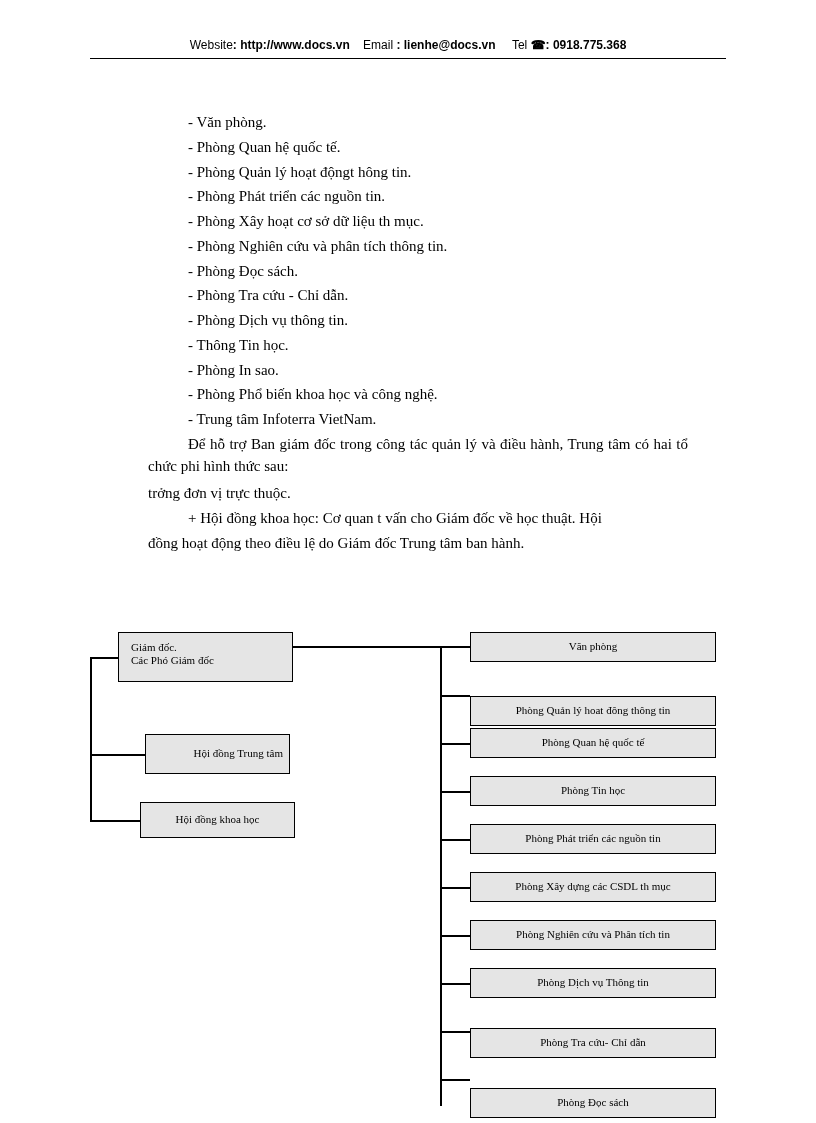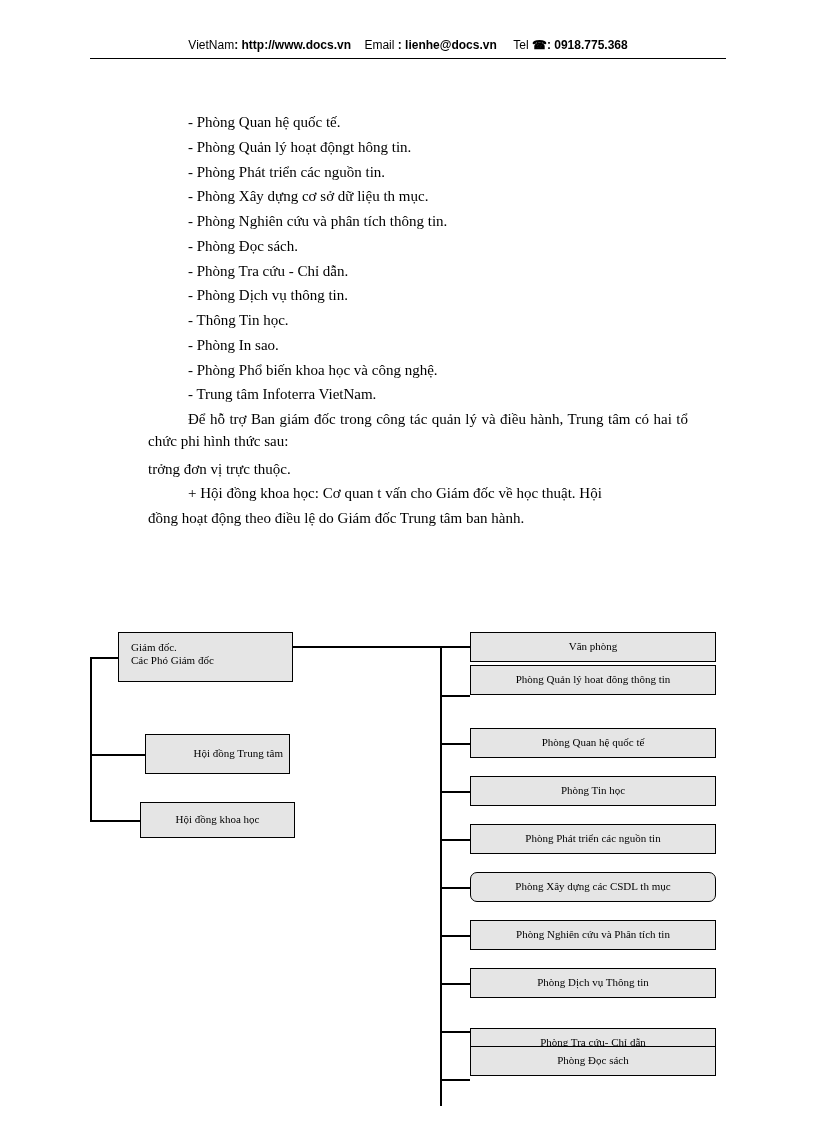--- a/index.html
+++ b/index.html
@@ -118,36 +118,37 @@
     .vline {
       position: absolute;
       width: 1.5px;
       background: #000;
     }
   </style>
 </head>
 <body>
 
 <div class="header">
-  <span>VietNam</span><span class="bold">: </span>
+  <span>Website</span><span class="bold">: </span>
   <span class="bold">http://www.docs.vn</span>
   &nbsp;&nbsp;
   <span>Email</span><span class="bold"> : </span>
   <span class="bold">lienhe@docs.vn</span>
   &nbsp;&nbsp;&nbsp;
   <span>Tel</span>
   <span class="bold"> </span><span class="phone-icon bold">☎</span><span class="bold">: </span>
   <span class="bold">0918.775.368</span>
 </div>
 
 <div class="content">
+  <div class="list-item">- Văn phòng.</div>
   <div class="list-item">- Phòng Quan hệ quốc tế.</div>
   <div class="list-item">- Phòng Quản lý hoạt độngt hông tin.</div>
   <div class="list-item">- Phòng Phát triển các nguồn tin.</div>
-  <div class="list-item">- Phòng Xây dựng cơ sở dữ liệu th   mục.</div>
+  <div class="list-item">- Phòng Xây hoạt cơ sở dữ liệu th   mục.</div>
   <div class="list-item">- Phòng Nghiên cứu và phân tích thông tin.</div>
   <div class="list-item">- Phòng Đọc sách.</div>
   <div class="list-item">- Phòng Tra cứu - Chỉ dẫn.</div>
   <div class="list-item">- Phòng Dịch vụ thông tin.</div>
   <div class="list-item">- Thông Tin học.</div>
   <div class="list-item">- Phòng In sao.</div>
   <div class="list-item">- Phòng Phổ biến khoa học và công nghệ.</div>
   <div class="list-item">- Trung tâm Infoterra VietNam.</div>
   <div class="para">Để hỗ trợ Ban giám đốc trong công tác quản lý và điều hành, Trung tâm có hai tổ chức phi hình thức sau:</div>
   <div class="para-plus-2">trởng   đơn vị trực thuộc.</div>
@@ -178,45 +179,45 @@
     <span>Hội đồng khoa học</span>
   </div>
 
   <div class="hline" style="left:203px; top:14px; width:147px;"></div>
 
   <div class="vline" style="left:350px; top:14px; height:460px;"></div>
 
   <div class="box box-right" style="top:0;">
       <span>Văn phòng</span>
     </div>
-  <div class="box box-right" style="top:33px;">
+  <div class="box box-right" style="top:64px;">
       <span>Phòng Quản lý hoat đông thông tin</span>
     </div>
   <div class="box box-right" style="top:96px;">
       <span>Phòng Quan hệ quốc tế</span>
     </div>
   <div class="box box-right" style="top:144px;">
       <span>Phòng Tin học</span>
     </div>
   <div class="box box-right" style="top:192px;">
       <span>Phòng Phát triển các nguồn tin</span>
     </div>
-  <div class="box box-right" style="top:240px;border-radius:7px;">
+  <div class="box box-right" style="top:240px;">
       <span>Phòng Xây dựng các CSDL th   mục</span>
     </div>
   <div class="box box-right" style="top:288px;">
       <span>Phòng Nghiên cứu và Phân tích tin</span>
     </div>
   <div class="box box-right" style="top:336px;">
       <span>Phòng Dịch vụ Thông tin</span>
     </div>
   <div class="box box-right" style="top:396px;">
       <span>Phòng Tra cứu- Chỉ dẫn</span>
     </div>
-  <div class="box box-right" style="top:414px;">
+  <div class="box box-right" style="top:456px;">
       <span>Phòng Đọc sách</span>
     </div>
 
   <div class="hline" style="left:350px; top:14px; width:30px;"></div>
   <div class="hline" style="left:350px; top:63px; width:30px;"></div>
   <div class="hline" style="left:350px; top:111px; width:30px;"></div>
   <div class="hline" style="left:350px; top:159px; width:30px;"></div>
   <div class="hline" style="left:350px; top:207px; width:30px;"></div>
   <div class="hline" style="left:350px; top:255px; width:30px;"></div>
   <div class="hline" style="left:350px; top:303px; width:30px;"></div>

